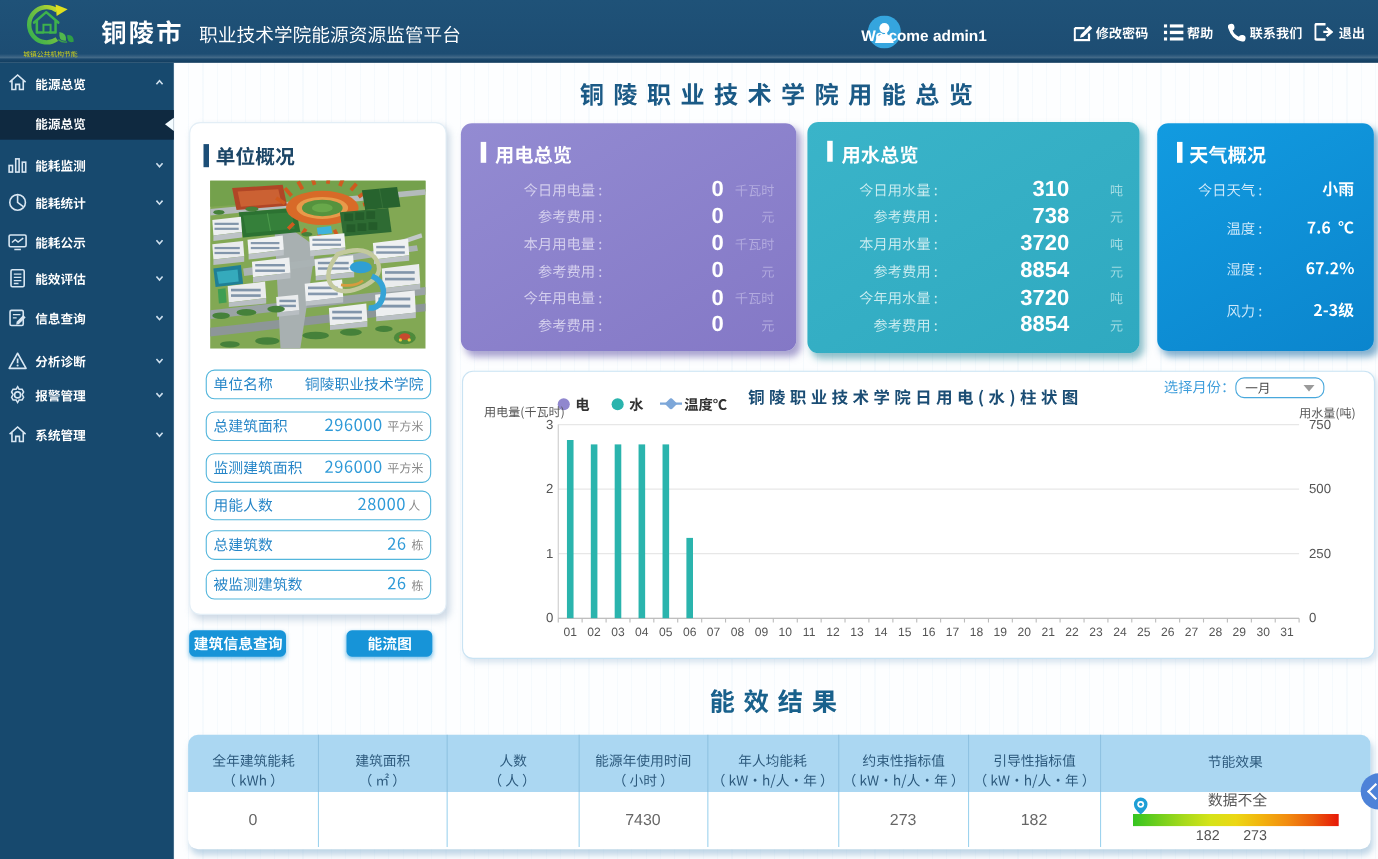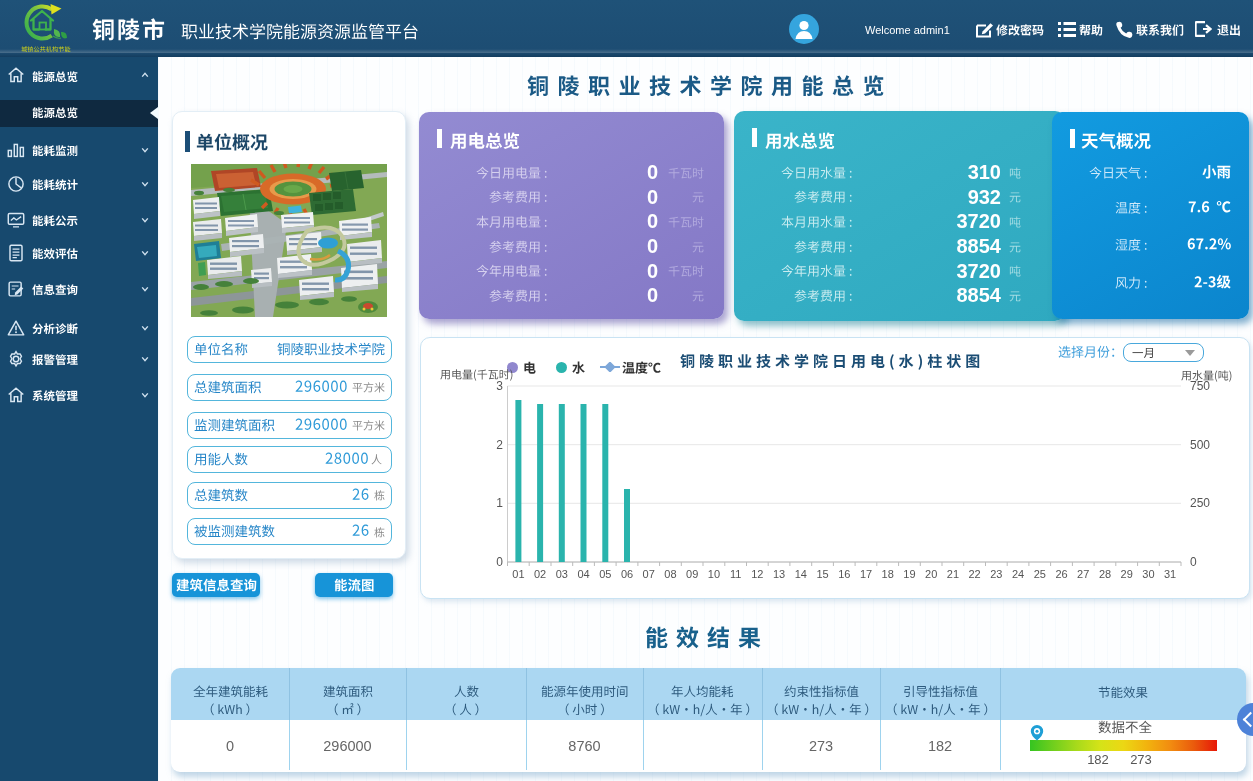--- a/index.html
+++ b/index.html
@@ -3,21 +3,21 @@
 <meta charset="utf-8">
 <style>
 html,body{margin:0;padding:0;}
 body{width:1253px;height:781px;overflow:hidden;position:relative;font-family:"Liberation Sans",sans-serif;background:#fff;}
 .abs{position:absolute;}
 
 #header{left:0;top:0;width:1253px;height:57px;background:linear-gradient(#1f5278 0%,#1d4d73 86%,#17416394 100%);}
 #header .hdr-line{position:absolute;left:0;bottom:0;width:100%;height:4px;background:linear-gradient(#1c4a6f,#133d5f);}
 #title1{left:92px;top:16px;font-size:23px;font-weight:bold;color:#fff;letter-spacing:2px;}
 #title2{left:181px;top:20px;font-size:17px;color:#fff;}
-#welcome{left:865px;top:24px;font-size:11px;font-weight:normal;color:#fff;}
+#welcome{left:783px;top:24px;font-size:14px;font-weight:bold;color:#fff;}
 
 #sidebar{left:0;top:57px;width:158px;height:724px;background:#17496e;}
 .menu-item{position:absolute;left:0;width:158px;height:26px;}
 .menu-item .mi-ic{position:absolute;left:7px;top:3px;width:18px;height:18px;}
 .menu-item .mi-tx{position:absolute;left:32px;top:7px;font-size:11.5px;font-weight:bold;color:#fff;}
 .menu-item .mi-ch{position:absolute;left:141px;top:8px;width:8px;height:8px;}
 #active-sub{left:0;top:43px;width:158px;height:27px;background:#0f2940;}
 #active-sub .mi-tx{position:absolute;left:32px;top:8px;font-size:11.5px;font-weight:bold;color:#fff;}
 #active-arrow{left:150px;top:107px;width:0;height:0;border-top:6.5px solid transparent;border-bottom:6.5px solid transparent;border-right:8px solid #f3fbff;}
 
@@ -25,21 +25,21 @@
  repeating-linear-gradient(90deg,rgba(219,235,246,0.22) 0 1px,transparent 1px 13px),#fdfeff;}
 
 #unit-card{left:172px;top:111px;width:232px;height:446px;background:#fff;border:1px solid #e3eef6;border-radius:10px;box-shadow:3px 4px 7px rgba(150,175,200,.45);}
 #unit-card .cap-bar{position:absolute;left:12px;top:19px;width:5px;height:21px;background:#1c4e77;}
 #campus{position:absolute;left:18px;top:52px;width:196px;height:153px;}
 .info-row{position:absolute;left:14px;width:203px;height:25px;border:1px solid #53b6dc;border-radius:8px;background:#fff;}
 .btn{position:absolute;background:#1794d8;border-radius:5px;color:#fff;font-size:13.5px;font-weight:bold;text-align:center;line-height:24px;height:24px;width:88px;box-shadow:0 2px 4px rgba(23,148,216,.55);}
 
 .stat-card{border-radius:10px;color:#fff;}
 #elec-card{left:419px;top:112px;width:305px;height:207px;background:linear-gradient(150deg,#938bd2,#8478c6);box-shadow:4px 5px 7px rgba(100,90,170,.55);}
-#water-card{left:734px;top:111px;width:302px;height:210px;background:linear-gradient(150deg,#3ab4c9,#2fa9c0);box-shadow:4px 5px 7px rgba(30,130,150,.5);padding-left:29px;}
+#water-card{left:734px;top:111px;width:302px;height:210px;background:linear-gradient(150deg,#3ab4c9,#2fa9c0);box-shadow:4px 5px 7px rgba(30,130,150,.5);}
 #weather-card{left:1052px;top:112px;width:197px;height:207px;background:linear-gradient(150deg,#129be0,#0b85cd);box-shadow:4px 5px 7px rgba(10,100,160,.5);}
 .stat-card .cap-bar{position:absolute;left:18px;top:17px;width:5px;height:19px;background:#fff;}
 .srow{position:absolute;height:20px;left:0;width:100%;}
 .srow .val{position:absolute;top:-2px;font-size:20px;font-weight:bold;color:#fff;}
 .e-val{right:66px;}
 .w-val{right:64px;}
 
 #chart-card{left:420px;top:337px;width:828px;height:260px;background:#fff;border:1px solid #c9e3f3;border-radius:10px;box-shadow:2px 3px 5px rgba(160,190,215,.35);}
 .axlb{position:absolute;font-size:11px;color:#555;}
 #sel-box{left:1123px;top:343px;width:79px;height:17px;border:1px solid #49a8dc;border-radius:8px;background:#fff;}
@@ -365,21 +365,21 @@
  <div class="srow" style="top:174px">
       <div class="val e-val">0</div>
     </div>
 </div>
 <div class="abs stat-card" id="water-card">
  <div class="cap-bar"></div>
  <div class="srow" style="top:52px">
       <div class="val w-val">310</div>
     </div>
  <div class="srow" style="top:76.5px">
-      <div class="val w-val">932</div>
+      <div class="val w-val">738</div>
     </div>
  <div class="srow" style="top:101px">
       <div class="val w-val">3720</div>
     </div>
  <div class="srow" style="top:126px">
       <div class="val w-val">8854</div>
     </div>
  <div class="srow" style="top:150.5px">
       <div class="val w-val">3720</div>
     </div>
@@ -508,22 +508,21 @@
  <div class="th" style="left:709px;width:120px"></div>
  <div class="th" style="left:829px;width:246px"></div>
  <div class="vline-h" style="left:118px"></div>
     <div class="vline-h" style="left:235px"></div>
     <div class="vline-h" style="left:355px"></div>
     <div class="vline-h" style="left:472px"></div>
     <div class="vline-h" style="left:591px"></div>
     <div class="vline-h" style="left:709px"></div>
     <div class="vline-h" style="left:829px"></div>
  <div class="td" style="left:0;width:118px">0</div>
- <div class="td" style="left:118px;width:117px">296000</div>
- <div class="td" style="left:355px;width:117px">8760</div>
+ <div class="td" style="left:355px;width:117px">7430</div>
  <div class="td" style="left:591px;width:118px">273</div>
  <div class="td" style="left:709px;width:120px">182</div>
  <div class="vline-b" style="left:118px"></div>
     <div class="vline-b" style="left:235px"></div>
     <div class="vline-b" style="left:355px"></div>
     <div class="vline-b" style="left:472px"></div>
     <div class="vline-b" style="left:591px"></div>
     <div class="vline-b" style="left:709px"></div>
     <div class="vline-b" style="left:829px"></div>
  <div class="abs" style="left:896px;top:52px;width:120px;text-align:center;font-size:13.5px;color:#555;"></div>

